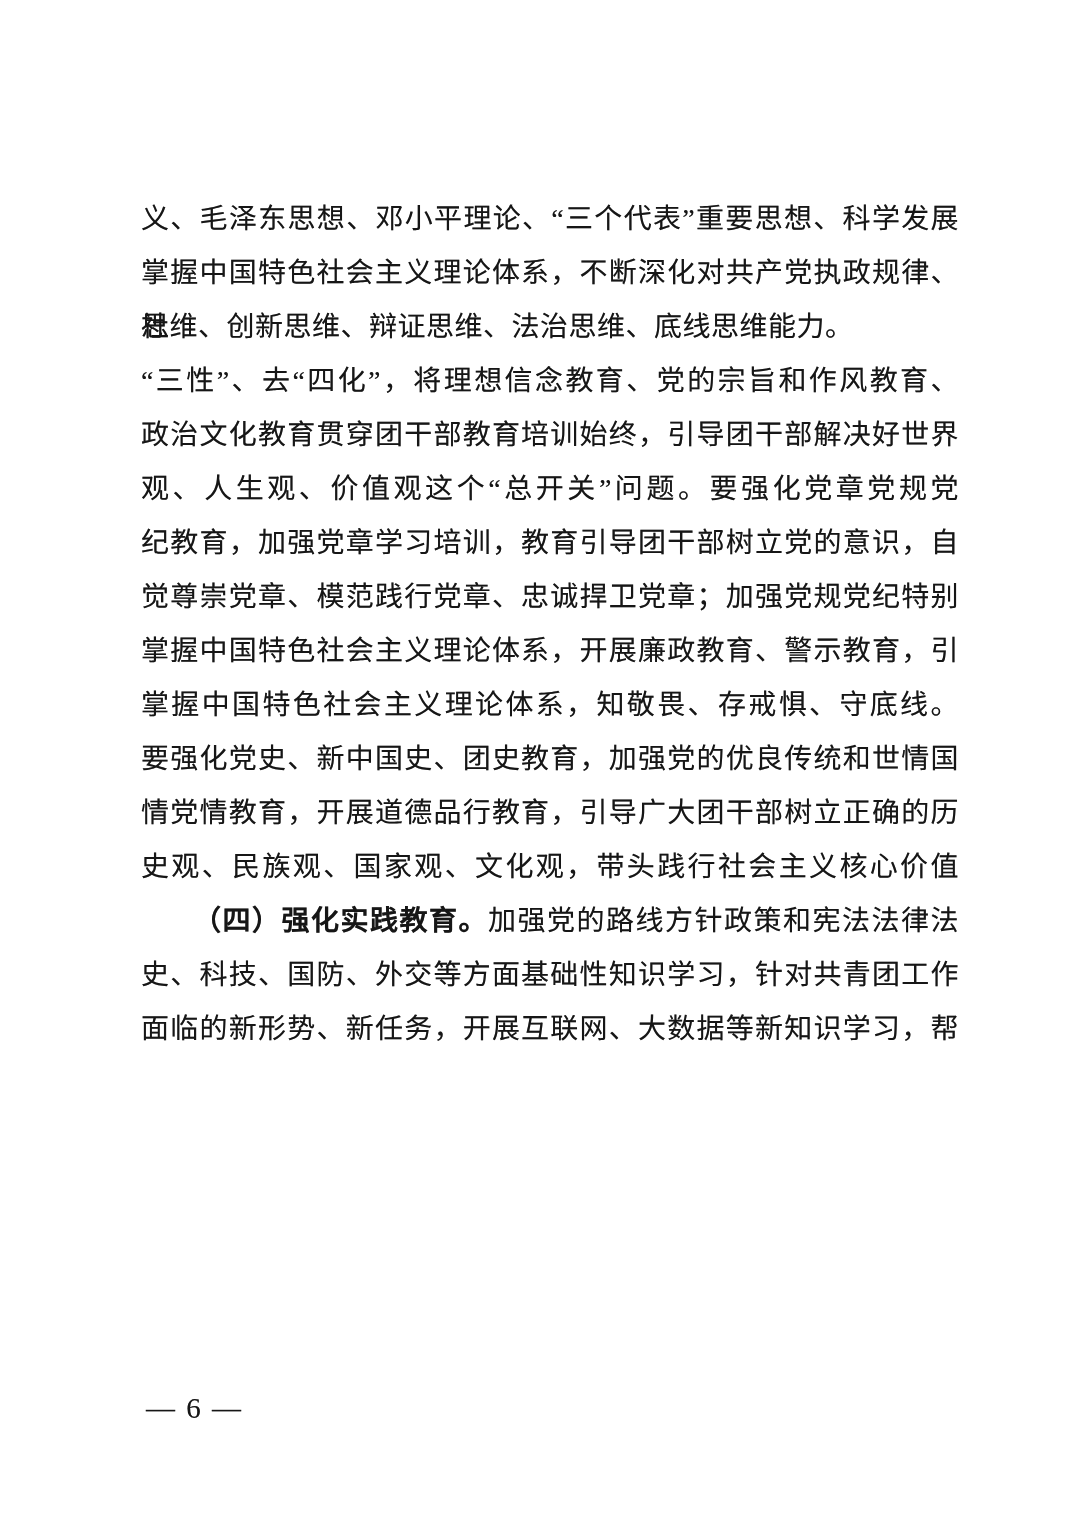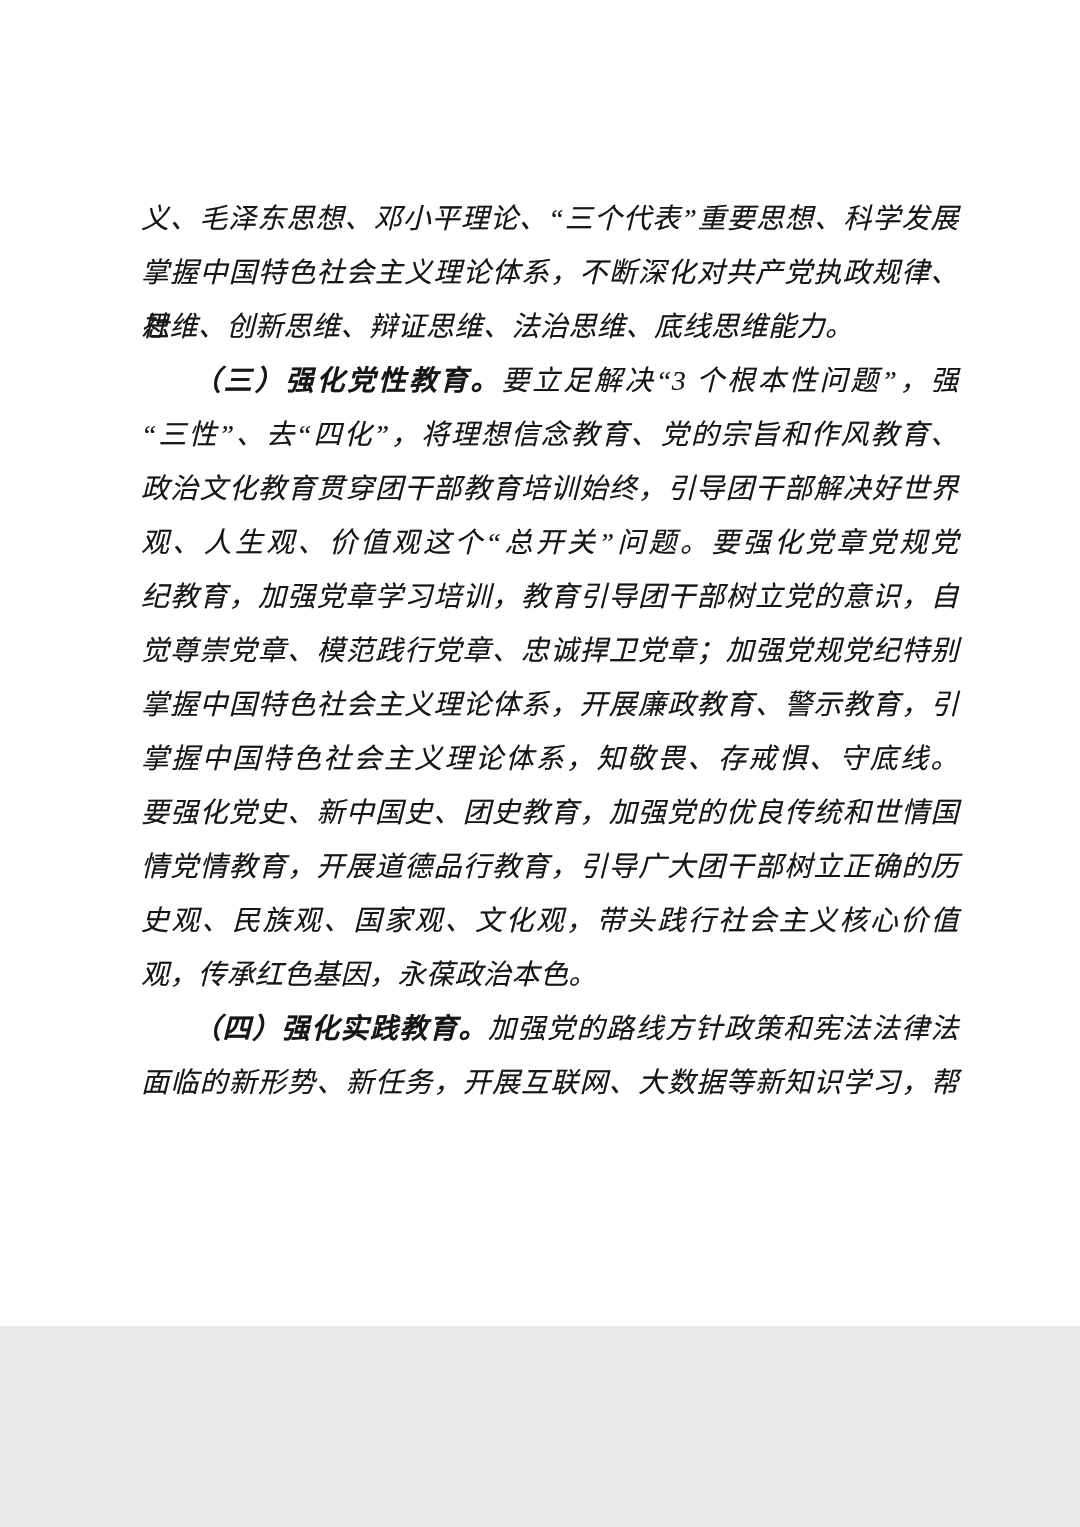--- a/index.html
+++ b/index.html
@@ -3,27 +3,26 @@
 <meta charset="utf-8">
 <style>
   html, body {
     margin: 0;
     padding: 0;
     background: #e8e8e8;
   }
   .page {
     position: relative;
     width: 1080px;
-    height: 1326px;
+    height: 1527px;
     margin: 0 auto;
     background: #ffffff;
     font-family: "Liberation Serif", "DejaVu Serif", serif;
     color: #161616;
     overflow: hidden;
-    font-style: italic;
   }
   .content {
     position: absolute;
     left: 141px;
     top: 192px;
     width: 818px;
   }
   .line {
     font-size: 28px;
     line-height: 54px;
@@ -54,29 +53,28 @@
   }
 </style>
 </head>
 <body>
 
 <div class="page">
   <div class="content" id="content">
       <div class="line j"><span>义、毛泽东思想、邓小平理论、“三个代表”重要思想、科学发展</span></div>
       <div class="line j"><span>掌握中国特色社会主义理论体系，不断深化对共产党执政规律、社</span></div>
       <div class="line"><span>思维、创新思维、辩证思维、法治思维、底线思维能力。</span></div>
-      <div class="line j ind"><span class="b">（三）强化党性教育。</span><span>要立足解决“3 个根本性问题”，强</span></div>
       <div class="line j"><span>“三性”、去“四化”，将理想信念教育、党的宗旨和作风教育、</span></div>
       <div class="line j"><span>政治文化教育贯穿团干部教育培训始终，引导团干部解决好世界</span></div>
       <div class="line j"><span>观、人生观、价值观这个“总开关”问题。要强化党章党规党</span></div>
       <div class="line j"><span>纪教育，加强党章学习培训，教育引导团干部树立党的意识，自</span></div>
       <div class="line j"><span>觉尊崇党章、模范践行党章、忠诚捍卫党章；加强党规党纪特别</span></div>
       <div class="line j"><span>掌握中国特色社会主义理论体系，开展廉政教育、警示教育，引</span></div>
       <div class="line j"><span>掌握中国特色社会主义理论体系，知敬畏、存戒惧、守底线。</span></div>
       <div class="line j"><span>要强化党史、新中国史、团史教育，加强党的优良传统和世情国</span></div>
       <div class="line j"><span>情党情教育，开展道德品行教育，引导广大团干部树立正确的历</span></div>
       <div class="line j"><span>史观、民族观、国家观、文化观，带头践行社会主义核心价值</span></div>
-      <div class="line"><span>观，传承红色基因，永葆政治本色。</span></div>
       <div class="line j ind"><span class="b">（四）强化实践教育。</span><span>加强党的路线方针政策和宪法法律法</span></div>
+      <div class="line j"><span>史、科技、国防、外交等方面基础性知识学习，针对共青团工作</span></div>
       <div class="line j"><span>面临的新形势、新任务，开展互联网、大数据等新知识学习，帮</span></div>
     </div>
   <div class="footer">— 6 —</div>
 </div>
 
 </body></html>

